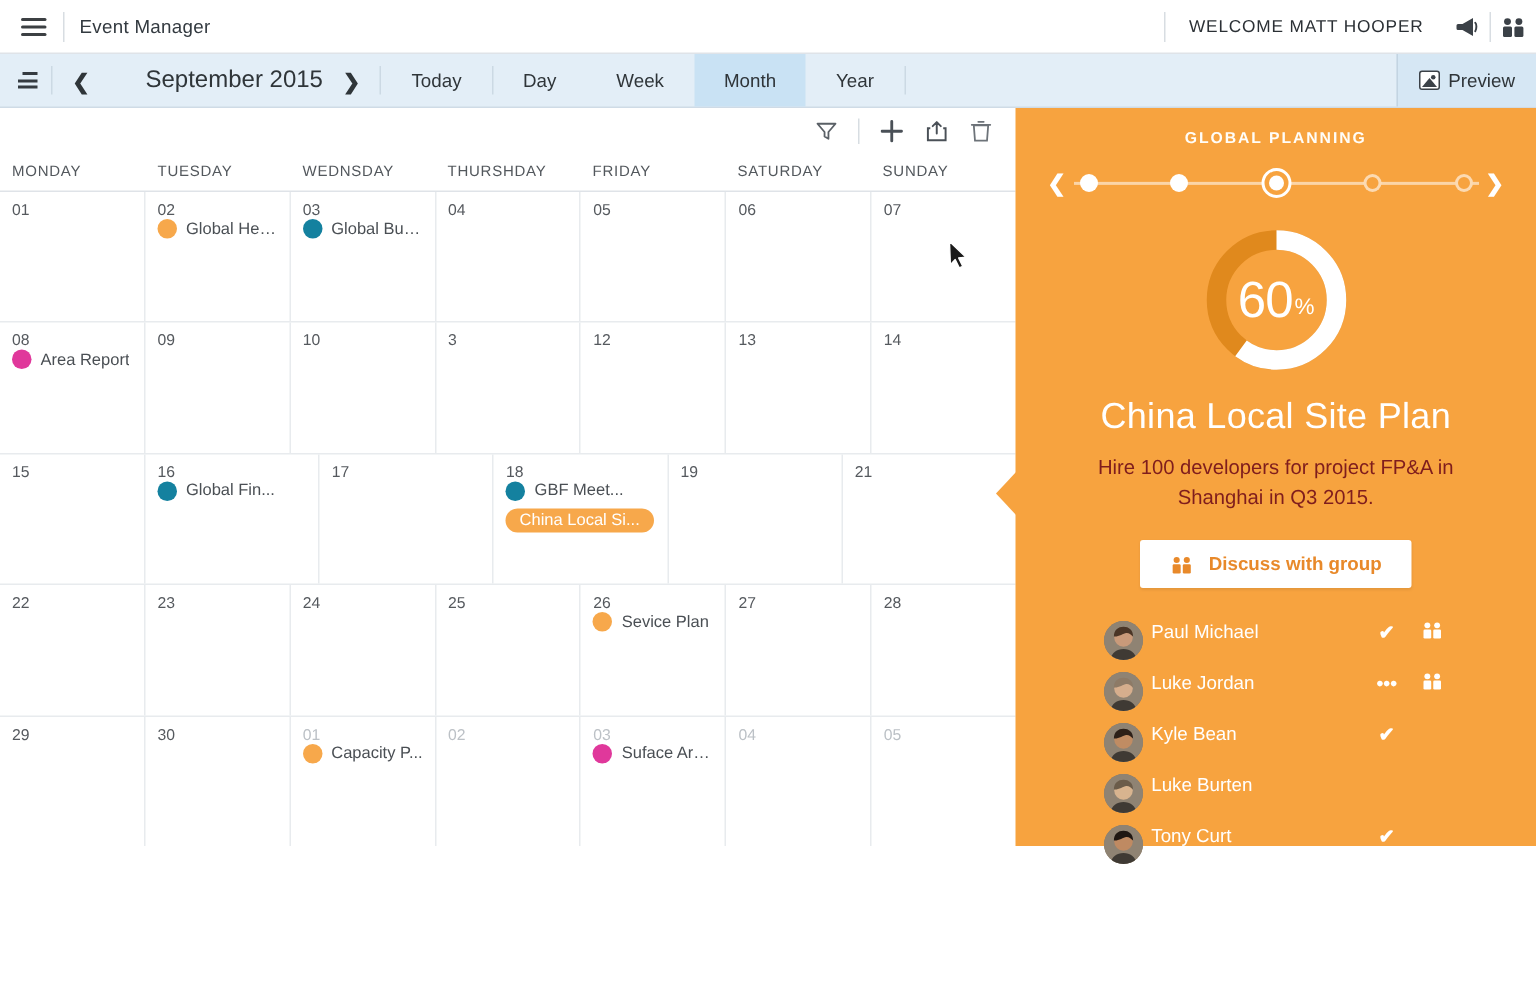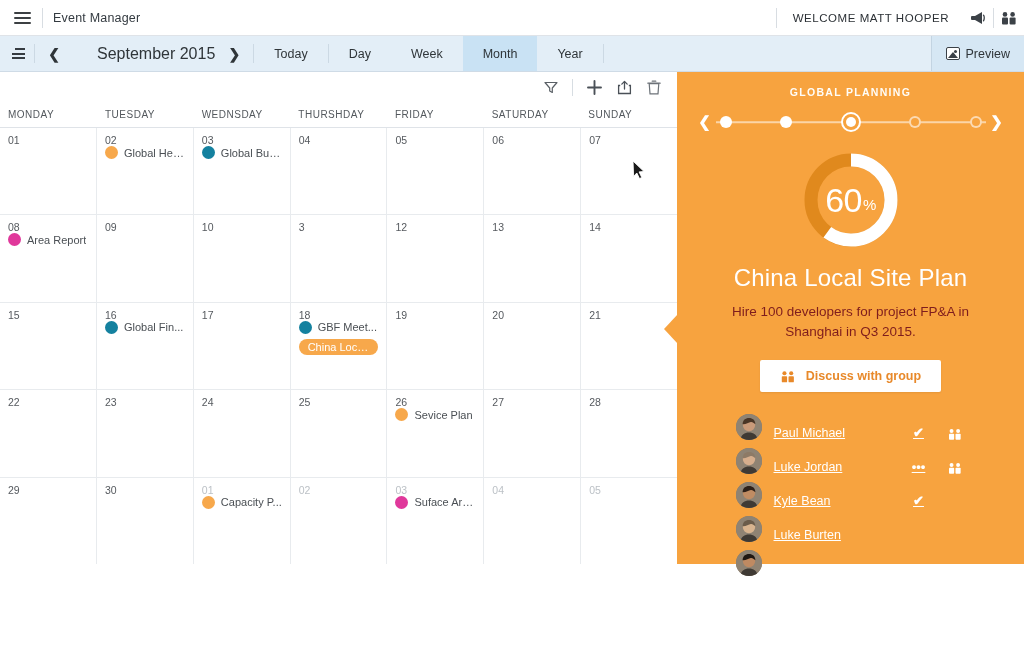--- a/index.html
+++ b/index.html
@@ -147,21 +147,21 @@
   .plan-title { margin-top: 12px; font-size: 24px; font-weight: 300; color: #fff; letter-spacing: .2px; }
   .plan-desc { margin-top: 10px; font-size: 13.5px; line-height: 20px; text-align: center; color: #7f1d1d; font-weight: 300; max-width: 280px; }
   .discuss-btn {
     margin-top: 18px; background: #fff; border-radius: 2px; padding: 9px 20px;
     display: flex; align-items: center; gap: 10px; cursor: pointer;
     box-shadow: 0 1px 2px rgba(0,0,0,.08);
   }
   .discuss-btn span { color: #e8892a; font-size: 12.5px; font-weight: bold; }
 
   .members { margin-top: 22px; width: 230px; display: flex; flex-direction: column; gap: 8px; }
-  .member { display: flex; align-items: flex-end; gap: 12px; cursor: pointer; text-decoration: underline; }
+  .member { display: flex; align-items: flex-start; gap: 6px; cursor: pointer; }
   .avatar {
     width: 26px; height: 26px; border-radius: 50%; flex: 0 0 26px; overflow: hidden;
     background: #8a7a63; position: relative;
   }
   .mname { font-size: 12.5px; color: #fff; flex: 1 1 auto; }
   .mstatus { width: 26px; text-align: center; color: #fff; font-size: 13px; font-weight: bold; }
   .micon { width: 22px; display: flex; align-items: center; justify-content: center; }
 </style>
 </head>
 <body>
@@ -339,23 +339,20 @@
             <div class="daycell"><div class="dnum">18</div><div class="ev">
                 <span class="ev-dot" style="background: rgb(20, 129, 159);"></span>
                 <span class="ev-title">GBF Meet...</span>
               </div><div class="ev pill">
                 <span class="ev-title">China Local Si...</span>
               </div></div>
             <div class="daycell">
               <div class="dnum">19</div>
             </div>
             <div class="daycell">
-              <div class="dnum">20</div>
-            </div>
-            <div class="daycell">
               <div class="dnum">21</div>
             </div>
           </div>
           <div class="week">
             <div class="daycell">
               <div class="dnum">22</div>
             </div>
             <div class="daycell">
               <div class="dnum">23</div>
             </div>

